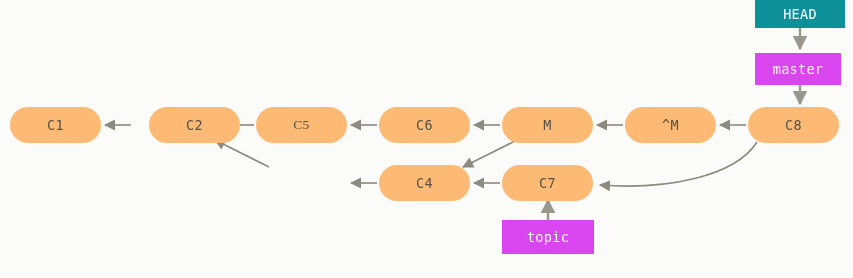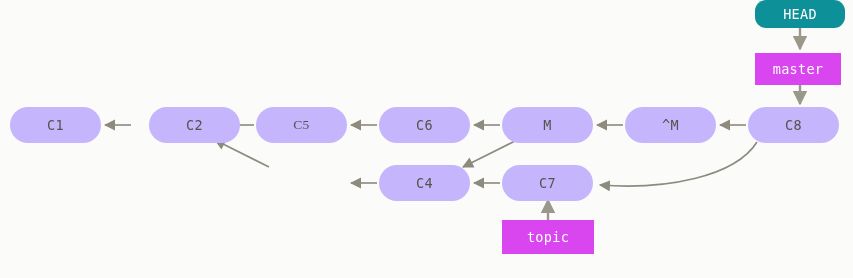--- a/index.html
+++ b/index.html
@@ -20,21 +20,21 @@
     left: 0;
     top: 0;
     width: 853px;
     height: 278px;
     pointer-events: none;
   }
   .commit {
     position: absolute;
     box-sizing: border-box;
     height: 36px;
-    background: #c4b5fd;
+    background: #fdba74;
     border-radius: 18px;
     display: flex;
     align-items: center;
     justify-content: center;
     color: #57534a;
     font-size: 13.5px;
     letter-spacing: 0.3px;
     z-index: 2;
   }
   .ref {
@@ -126,21 +126,21 @@
     <span>C8</span>
   </div>
 
   <div class="commit" style="left:379px; top:165px; width:91px;">
     <span>C4</span>
   </div>
   <div class="commit" style="left:502px; top:165px; width:91px;">
     <span>C7</span>
   </div>
 
-  <div class="ref ref-head" style="left:755px; top:0px; width:90px; height:28px;border-radius:11px;">
+  <div class="ref ref-head" style="left:755px; top:0px; width:90px; height:28px;">
     <span>HEAD</span>
   </div>
   <div class="ref ref-branch" style="left:755px; top:53px; width:86px; height:32px;">
     <span>master</span>
   </div>
   <div class="ref ref-branch" style="left:502px; top:220px; width:92px; height:34px;justify-content:center;">
     <span>topic</span>
   </div>
 
   <div class="caption"></div>

